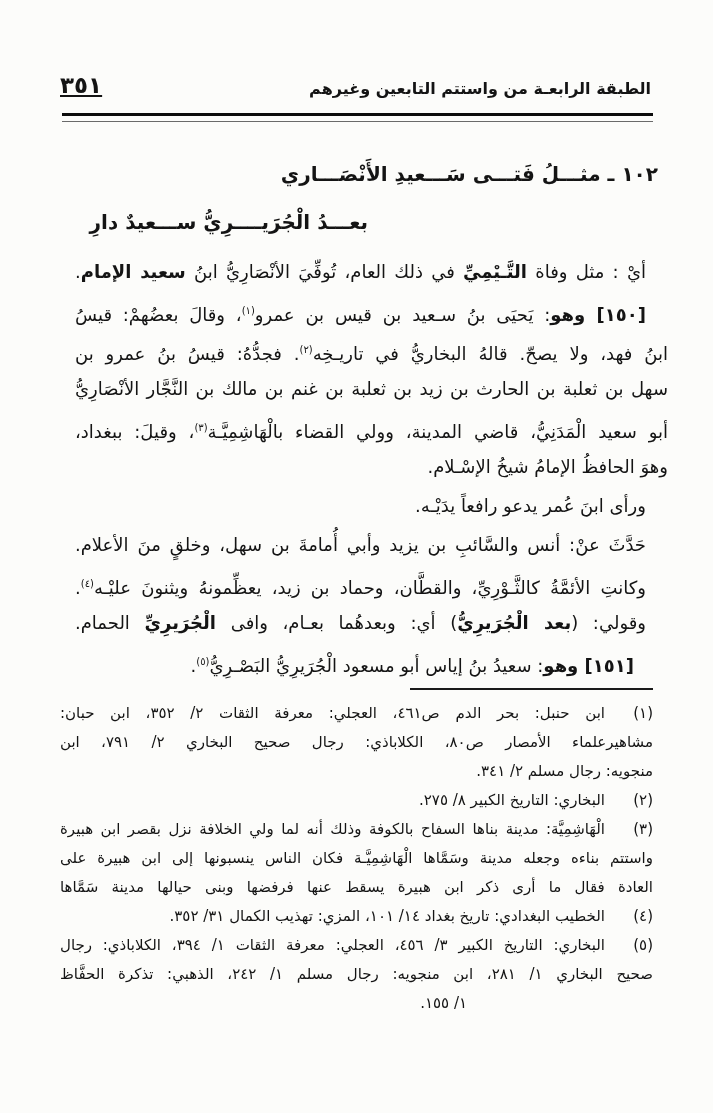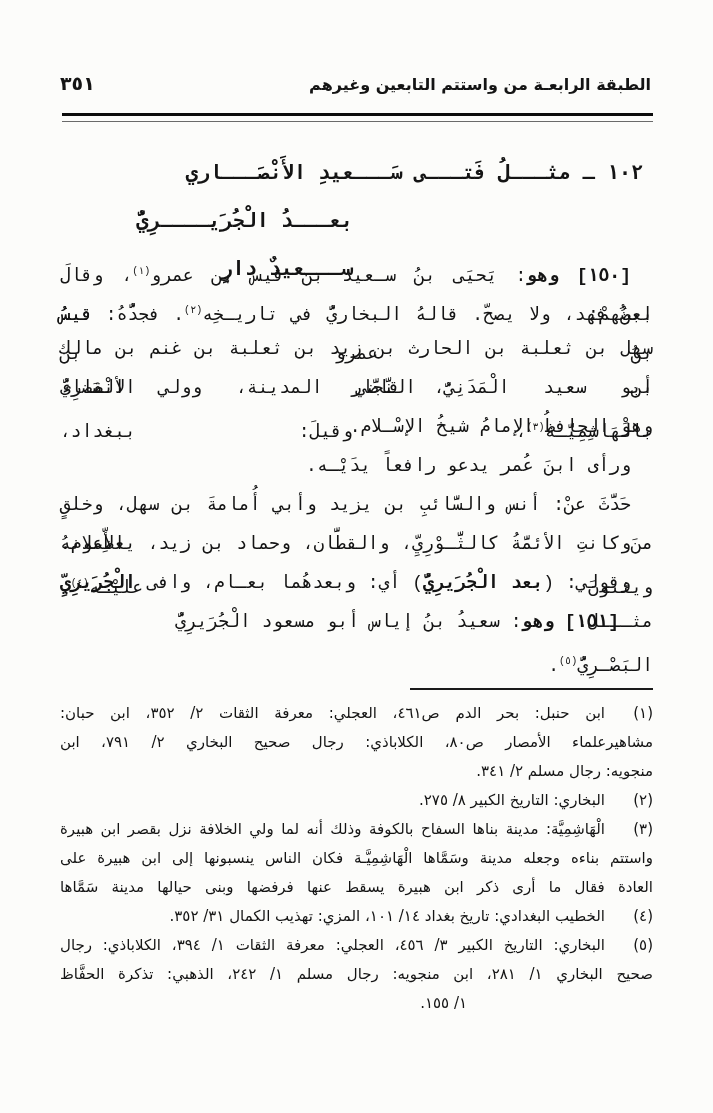--- a/index.html
+++ b/index.html
@@ -9,25 +9,25 @@
     font-family:"DejaVu Sans",sans-serif;
     overflow:hidden;
   }
   .page{position:absolute;inset:0;direction:rtl;}
   
   .header{
     position:absolute;top:72px;right:62px;left:60px;
     display:flex;justify-content:space-between;align-items:flex-end;
   }
   .header .title{font-weight:bold;font-size:16px;}
-  .header .pageno{font-weight:bold;font-size:19px;letter-spacing:1px;}
+  .header .pageno{font-weight:bold;font-size:23px;letter-spacing:1px;text-decoration:underline;}
   .rule-thick{position:absolute;top:113px;right:60px;left:62px;border-top:3.5px solid #0c0c0c;}
   .rule-thin{position:absolute;top:121px;right:60px;left:62px;border-top:1.6px solid #6a6a6a;}
   
-  .content{position:absolute;top:150px;right:60px;width:593px;font-family:Liberation Mono, monospace;}
+  .content{position:absolute;top:150px;right:45px;width:593px;}
   .poem-line{font-weight:bold;font-size:20px;height:48px;line-height:48px;text-align:right;}
   .poem-1{padding-right:10px;}
   .poem-2{padding-right:300px;}
   .body-block{margin-top:6px;}
   .line{font-size:18px;height:39px;line-height:39px;}
   .jl{text-align:justify;text-align-last:justify;}
   .rl{text-align:right;}
   .ind1{text-indent:22px;}
   .ind2{text-indent:34px;}
   .b{font-weight:bold;}
@@ -50,29 +50,30 @@
     <span class="pageno">٣٥١</span>
   </div>
   <div class="rule-thick"></div>
   <div class="rule-thin"></div>
 
   <div class="content">
     <div class="poem-line poem-1"><span>١٠٢ ـ  مثـــلُ فَتـــى سَـــعيدِ الأَنْصَـــاري</span></div>
     <div class="poem-line poem-2"><span>بعـــدُ الْجُرَيــــرِيُّ ســـعيدٌ دارِ</span></div>
 
     <div class="body-block">
+      <div class="line jl ind1"><span>أيْ : مثل وفاة </span><span class="b">التَّـيْمِيِّ</span><span> في ذلك العام، تُوفِّيَ الأنْصَارِيُّ ابنُ </span><span class="b">سعيد الإمام</span><span>.</span></div>
       <div class="line jl ind1"><span class="b">[١٥٠] وهو</span><span>: يَحيَى بنُ سـعيد بن قيس بن عمرو</span><span class="sup">(١)</span><span>، وقالَ بعضُهمْ: قيسُ</span></div>
       <div class="line jl"><span>ابنُ فهد، ولا يصحّ. قالهُ البخاريُّ في تاريـخِه</span><span class="sup">(٢)</span><span>. فجدُّهُ: قيسُ بنُ عمرو بن</span></div>
       <div class="line jl"><span>سهل بن ثعلبة بن الحارث بن زيد بن ثعلبة بن غنم بن مالك بن النَّجَّار الأنْصَارِيُّ</span></div>
       <div class="line jl"><span>أبو سعيد الْمَدَنِيُّ، قاضي المدينة، وولي القضاء بالْهَاشِمِيَّـة</span><span class="sup">(٣)</span><span>، وقيلَ: ببغداد،</span></div>
       <div class="line rl"><span>وهوَ الحافظُ الإمامُ شيخُ الإسْـلام.</span></div>
       <div class="line rl ind1"><span>ورأى ابنَ عُمر يدعو رافعاً يدَيْـه.</span></div>
       <div class="line jl ind1"><span>حَدَّثَ عنْ: أنس والسَّائبِ بن يزيد وأبي أُمامةَ بن سهل، وخلقٍ منَ الأعلام.</span></div>
       <div class="line jl ind1"><span>وكانتِ الأئمَّةُ كالثَّـوْرِيِّ، والقطَّان، وحماد بن زيد، يعظِّمونهُ ويثنونَ عليْـه</span><span class="sup">(٤)</span><span>.</span></div>
-      <div class="line jl ind1"><span>وقولي: (</span><span class="b">بعد الْجُرَيرِيُّ</span><span>) أي: وبعدهُما بعـام، وافى </span><span class="b">الْجُرَيرِيِّ</span><span> مثـــل.</span></div>
+      <div class="line jl ind1"><span>وقولي: (</span><span class="b">بعد الْجُرَيرِيُّ</span><span>) أي: وبعدهُما بعـام، وافى </span><span class="b">الْجُرَيرِيِّ</span><span> الحمام.</span></div>
       <div class="line rl ind2"><span class="b">[١٥١] وهو</span><span>: سعيدُ بنُ إياس أبو مسعود الْجُرَيرِيُّ البَصْـرِيُّ</span><span class="sup">(٥)</span><span>.</span></div>
     </div>
   </div>
 
   <div class="footnotes">
     <div class="fn-sep"></div>
     <div class="fline jl"><span class="num">(١)</span><span>ابن حنبل: بحر الدم ص٤٦١، العجلي: معرفة الثقات ٢/ ٣٥٢، ابن حبان:</span></div>
     <div class="fline jl cont"><span>مشاهيرعلماء الأمصار ص٨٠، الكلاباذي: رجال صحيح البخاري ٢/ ٧٩١، ابن</span></div>
     <div class="fline rl cont"><span>منجويه: رجال مسلم ٢/ ٣٤١.</span></div>
     <div class="fline rl"><span class="num">(٢)</span><span>البخاري: التاريخ الكبير ٨/ ٢٧٥.</span></div>

